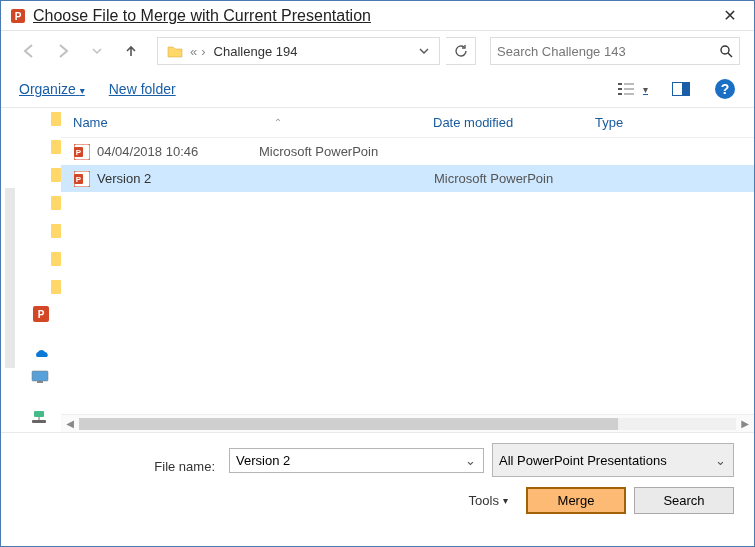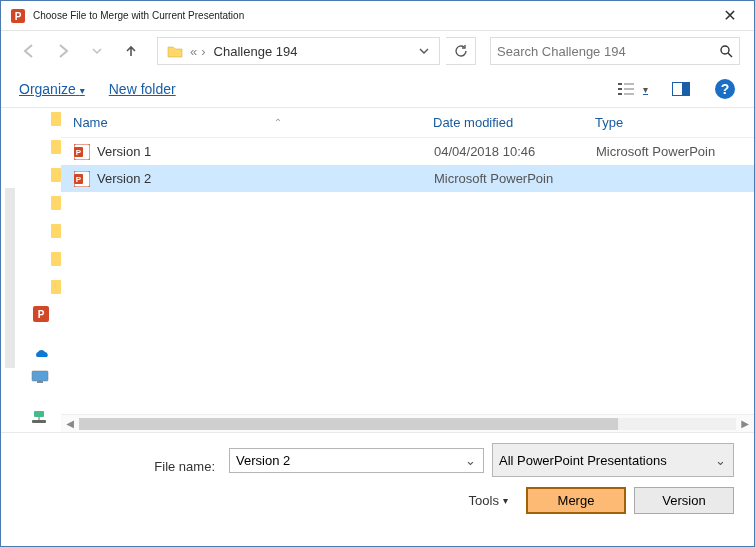--- a/index.html
+++ b/index.html
@@ -1,19 +1,19 @@
 <!DOCTYPE html>
 <html><head>
 <meta charset="utf-8">
 <style>
   * { box-sizing: border-box; font-family: "Segoe UI", Arial, sans-serif; }
   body { margin: 0; width: 755px; height: 547px; background: #fff; overflow: hidden; border: 1px solid #4a7ab0; }
   .titlebar { height: 30px; display: flex; align-items: center; padding: 0 4px; border-bottom: 1px solid #e5e5e5; }
   .titlebar .app-icon { width: 18px; height: 18px; margin: 0 6px 0 4px; display:flex; align-items:center; justify-content:center;}
-  .titlebar .title { flex: 1; font-size: 10px; color: #222; }
+  .titlebar .title { flex: 1; font-size: 16px; color: #222; text-decoration: underline; }
   .titlebar .close { width: 40px; height: 28px; display: flex; align-items: center; justify-content: center; font-size: 16px; color: #333; cursor: default; }
   .navbar { height: 40px; display: flex; align-items: center; padding: 0 14px; gap: 6px; }
   .nav-btn { width: 28px; height: 28px; display:flex; align-items:center; justify-content:center; color:#c0c0c0;}
   .nav-btn.active { color:#555; }
   .breadcrumb { flex: 1; display: flex; align-items: center; height: 28px; border: 1px solid #ddd; padding: 0 4px; font-size: 13px; color:#333; background:#fff; margin-left:6px;}
   .breadcrumb .folder-icon { width:18px; height:18px; margin: 0 4px; display:flex; align-items:center; justify-content:center;}
   .breadcrumb .crumb { padding: 0 6px; height:26px; display:flex; align-items:center; }
   .breadcrumb .sep { color:#888; padding:0 2px;}
   .breadcrumb .bc-dropdown { margin-left:auto; color:#555; padding:0 6px;}
   .refresh { width:30px; height:28px; border:1px solid #ddd; border-left:none; display:flex; align-items:center; justify-content:center; color:#555;}
@@ -113,21 +113,21 @@
       </span>
   </div>
   <span class="refresh">
       <svg width="14" height="14">
         <path d="M12 7a5 5 0 1 1-2-4" fill="none" stroke="#555" stroke-width="1.4"></path>
         <path d="M11 1 L11 4 L8 4" fill="none" stroke="#555" stroke-width="1.4"></path>
       </svg>
     </span>
 
   <div class="search">
-    <span>Search Challenge 194</span>
+    <span>Search Challenge 143</span>
     <span class="sicon">
         <svg width="14" height="14">
           <circle cx="6" cy="6" r="4" fill="none" stroke="#333" stroke-width="1.4"></circle>
           <line x1="9" y1="9" x2="13" y2="13" stroke="#333" stroke-width="1.4"></line>
         </svg>
       </span>
   </div>
 </div>
 
 <div class="toolbar">
@@ -208,21 +208,20 @@
     </div>
     <div class="rows" id="rows">
         <div class="row">
           <span class="ficon">
             <svg width="16" height="16">
               <rect width="16" height="16" rx="2" fill="#fff" stroke="#d24726"></rect>
               <rect x="0" y="3" width="9" height="10" rx="1" fill="#d24726"></rect>
               <text x="4.5" y="11" font-size="8" fill="#fff" text-anchor="middle" font-weight="bold">P</text>
             </svg>
           </span>
-          <span class="rname">Version 1</span>
           <span class="rdate">04/04/2018 10:46</span>
           <span class="rtype">Microsoft PowerPoin</span>
         </div>
         <div class="row selected">
           <span class="ficon">
             <svg width="16" height="16">
               <rect width="16" height="16" rx="2" fill="#fff" stroke="#d24726"></rect>
               <rect x="0" y="3" width="9" height="10" rx="1" fill="#d24726"></rect>
               <text x="4.5" y="11" font-size="8" fill="#fff" text-anchor="middle" font-weight="bold">P</text>
             </svg>
@@ -252,15 +251,15 @@
       <span>All PowerPoint Presentations</span>
       <span class="fn-dd">⌄</span>
     </div>
   </div>
   <div class="btn-row">
     <span class="tools">
         <span>Tools</span> 
         <span style="font-size:10px">▾</span>
       </span>
     <div class="btn primary">Merge</div>
-    <div class="btn">Version</div>
+    <div class="btn">Search</div>
   </div>
 </div>
 
 </body></html>

